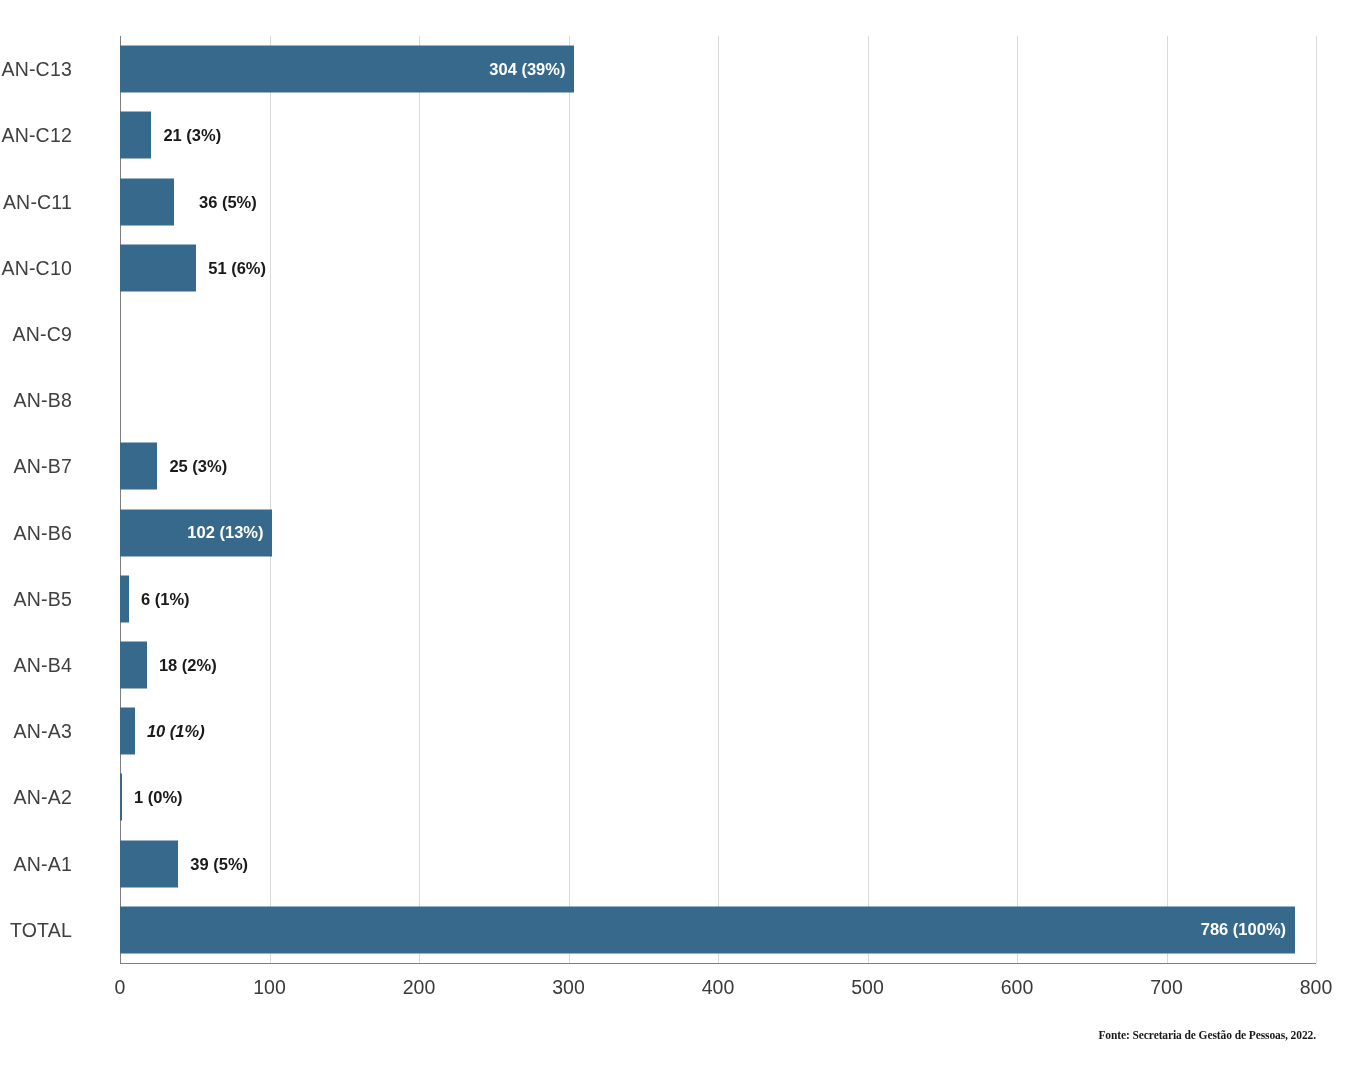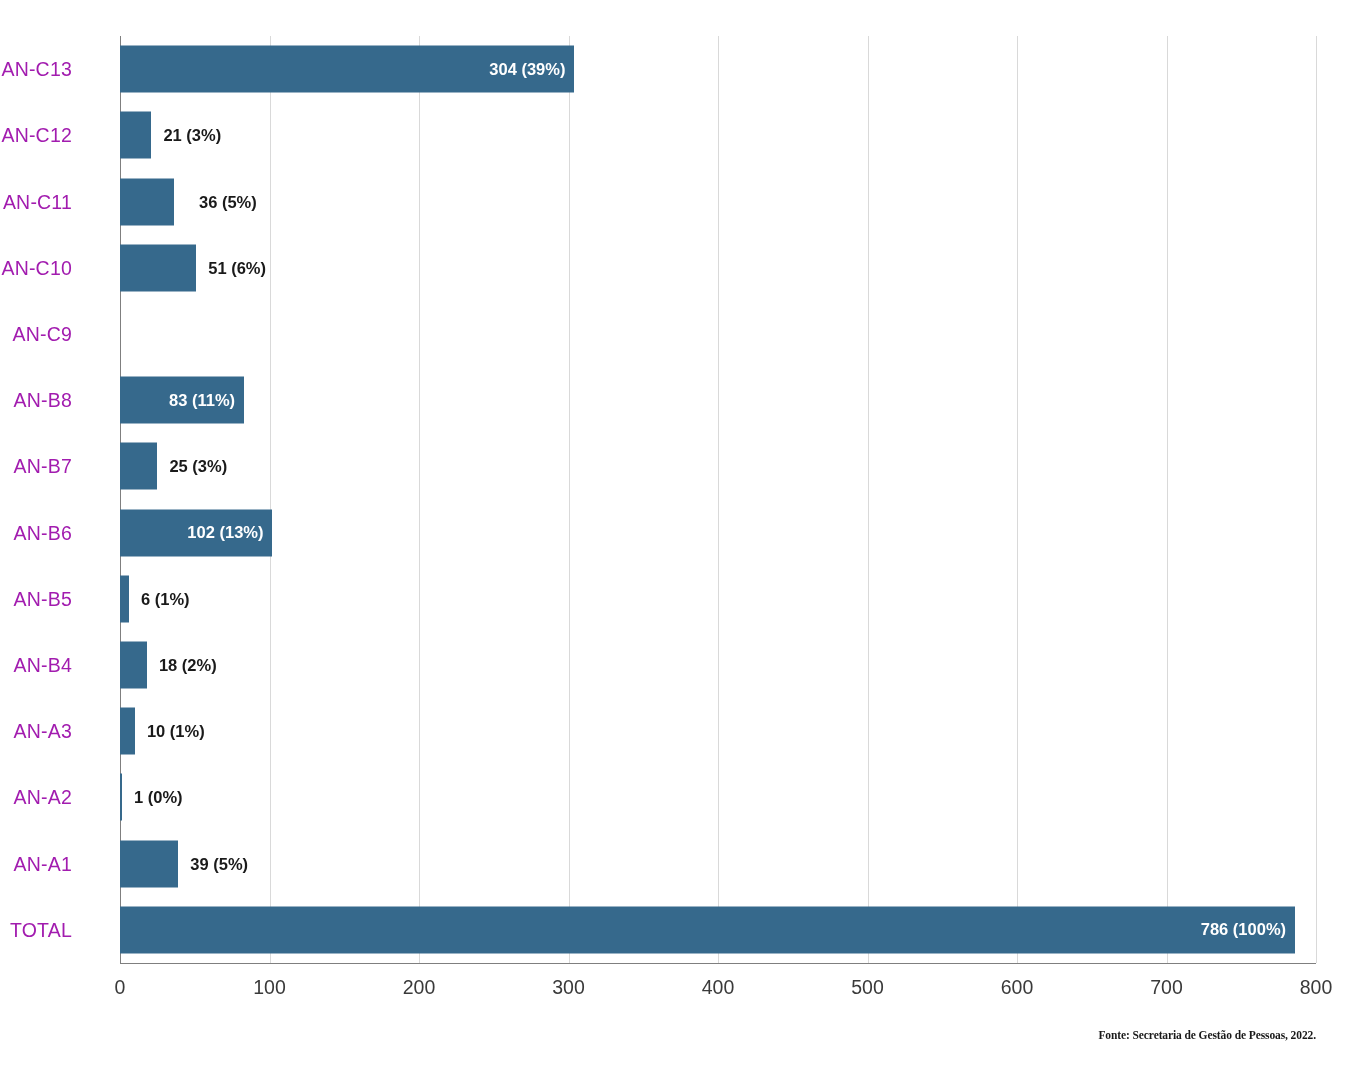--- a/index.html
+++ b/index.html
@@ -62,21 +62,21 @@
     height: 66.2px;
   }
 
   .cat-label {
     position: absolute;
     right: 1244px;   
     top: 50%;
     transform: translateY(-50%);
     white-space: nowrap;
     font-size: 19.5px;
-    color: #a21caf;
+    color: #404040;
     letter-spacing: 0.2px;
   }
 
   .bar {
     position: absolute;
     left: 0;
     top: 50%;
     transform: translateY(-50%);
     height: 47px;
     background: #36698C;
@@ -166,23 +166,20 @@
         <div class="bar-row" style="top: 198.643px; height: 66.2143px;">
           <div class="cat-label">AN-C10</div>
           <div class="bar" style="width: 76.245px; background: rgb(54, 105, 140);"></div>
           <span class="bar-value outside" style="left: 88.245px;">51 (6%)</span>
         </div>
         <div class="bar-row" style="top: 264.857px; height: 66.2143px;">
           <div class="cat-label">AN-C9</div>
         </div>
         <div class="bar-row" style="top: 331px; height: 66.2143px;">
           <div class="cat-label">AN-B8</div>
-          <div class="bar" style="width: 124.085px; background: rgb(54, 105, 140);">
-            <span class="bar-value inside">83 (11%)</span>
-          </div>
         </div>
         <div class="bar-row" style="top: 397.286px; height: 66.2143px;">
           <div class="cat-label">AN-B7</div>
           <div class="bar" style="width: 37.375px; background: rgb(54, 105, 140);"></div>
           <span class="bar-value outside" style="left: 49.375px;">25 (3%)</span>
         </div>
         <div class="bar-row" style="top: 463.5px; height: 66.2143px;">
           <div class="cat-label">AN-B6</div>
           <div class="bar" style="width: 152.49px; background: rgb(54, 105, 140);">
             <span class="bar-value inside">102 (13%)</span>
@@ -194,21 +191,21 @@
           <span class="bar-value outside" style="left: 20.97px;">6 (1%)</span>
         </div>
         <div class="bar-row" style="top: 595.929px; height: 66.2143px;">
           <div class="cat-label">AN-B4</div>
           <div class="bar" style="width: 26.91px; background: rgb(54, 105, 140);"></div>
           <span class="bar-value outside" style="left: 38.91px;">18 (2%)</span>
         </div>
         <div class="bar-row" style="top: 662.143px; height: 66.2143px;">
           <div class="cat-label">AN-A3</div>
           <div class="bar" style="width: 14.95px; background: rgb(54, 105, 140);"></div>
-          <span class="bar-value outside" style="left: 26.95px;">10 (1%)</span>
+          <span class="bar-value outside" style="left: 26.95px; font-style: italic;">10 (1%)</span>
         </div>
         <div class="bar-row" style="top: 728.357px; height: 66.2143px;">
           <div class="cat-label">AN-A2</div>
           <div class="bar" style="width: 2px; background: rgb(54, 105, 140);"></div>
           <span class="bar-value outside" style="left: 14px;">1 (0%)</span>
         </div>
         <div class="bar-row" style="top: 794.571px; height: 66.2143px;">
           <div class="cat-label">AN-A1</div>
           <div class="bar" style="width: 58.305px; background: rgb(54, 105, 140);"></div>
           <span class="bar-value outside" style="left: 70.305px;">39 (5%)</span>

